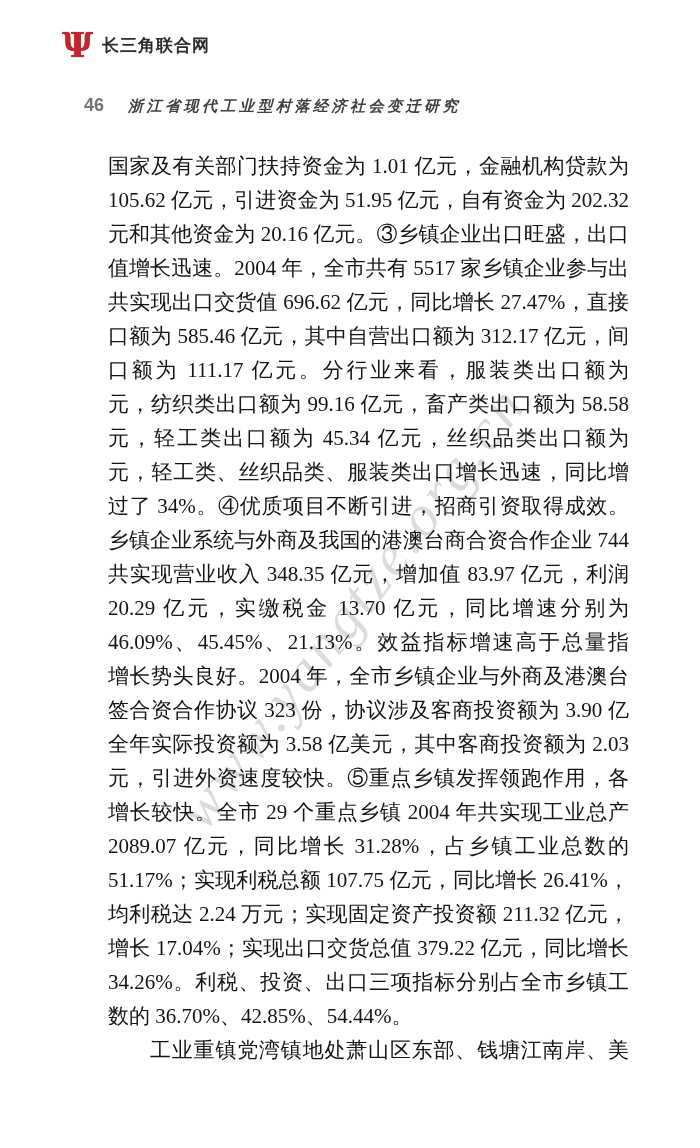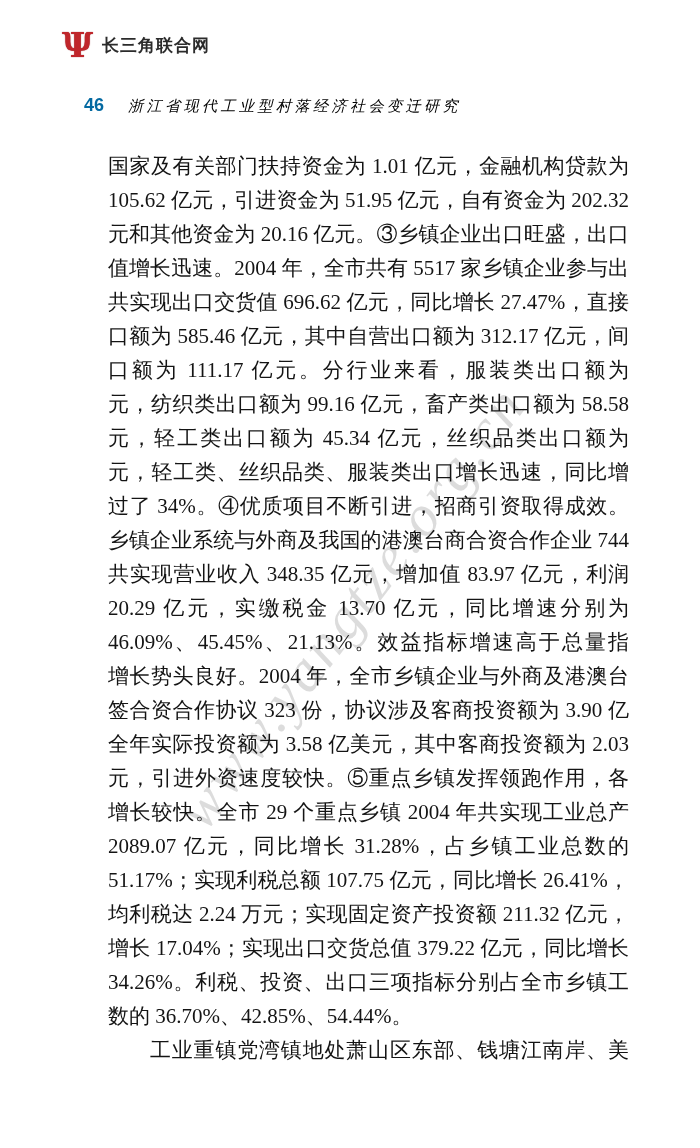--- a/index.html
+++ b/index.html
@@ -44,28 +44,29 @@
     left: 84px;
     top: 95px;
     display: flex;
     align-items: baseline;
     gap: 24px;
   }
   .page-num {
     font-family: "Liberation Sans", "DejaVu Sans", sans-serif;
     font-size: 18px;
     font-weight: 700;
-    color: #0369a1;
+    color: #737373;
   }
   .running-title {
     font-style: italic;
     font-size: 15px;
-    color: #000000;
+    color: #404040;
     letter-spacing: 3.5px;
     white-space: nowrap;
+    font-weight: bold;
   }
 
   
   .watermark {
     position: absolute;
     left: -103px;
     top: 570px;
     width: 910px;
     height: 74px;
     line-height: 74px;

